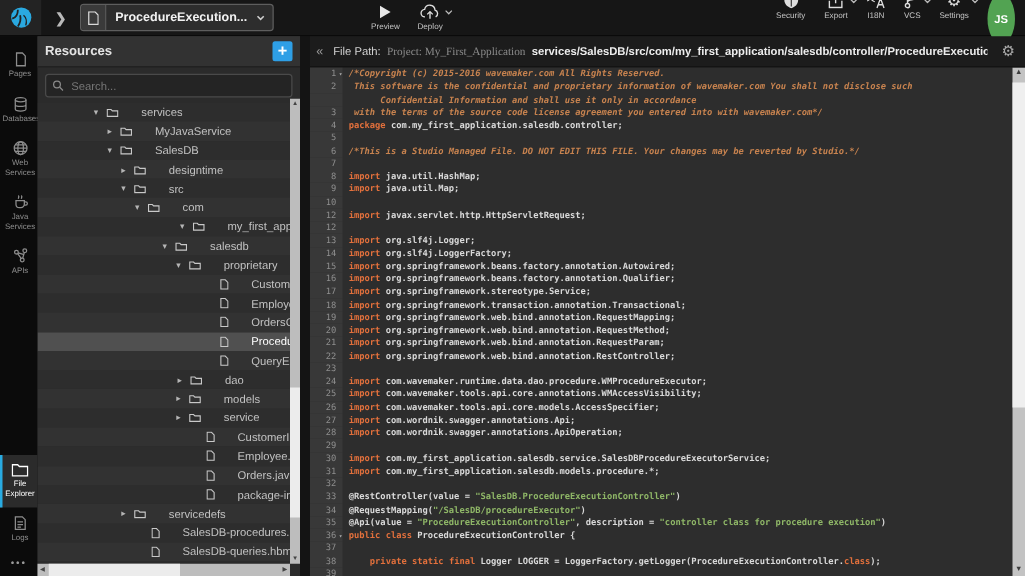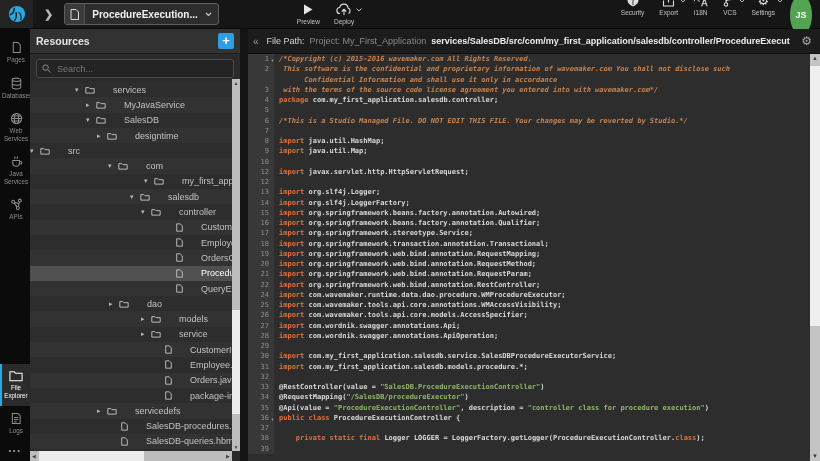--- a/index.html
+++ b/index.html
@@ -71,21 +71,21 @@
   .res-hscroll .sb-thumb{position:absolute;top:0;bottom:0;left:9px;width:52%;background:#ececec;}
 
   .divider{width:8px;flex:none;background:#141414;}
 
   
   .editor{flex:1;display:flex;flex-direction:column;min-width:0;}
   .filepath{height:24px;flex:none;background:#1c1c1c;border-bottom:1px solid #101010;
             display:flex;align-items:center;gap:5px;padding:0 8px 0 2px;font-size:9px;white-space:nowrap;overflow:hidden;}
   .fp-collapse{color:#9a9a9a;font-size:10px;padding:0 3px;}
   .fp-label{color:#d3d3d3;}
-  .fp-project{color:#8a8a8a;}
+  .fp-project{color:#8a8a8a;font-family:Liberation Serif, serif;}
   .fp-path{color:#ededed;font-weight:700;flex:1;overflow:hidden;}
   .fp-gear{color:#a8a8a8;font-size:12px;line-height:12px;margin-left:6px;}
 
   .code-area{flex:1;position:relative;background:#2d2d2d;overflow:hidden;}
   .code-scroll{position:absolute;inset:0 10px 0 0;overflow:hidden;}
   .crow{display:flex;height:10.25px;line-height:10.3px;font-family:"DejaVu Sans Mono",monospace;
         font-size:7px;font-weight:700;white-space:pre;}
   .ln{width:21px;flex:none;background:#383838;color:#8f8f8f;text-align:right;padding-right:5px;
       font-weight:400;position:relative;}
   .ln .fold{position:absolute;right:0px;top:1px;font-size:5px;color:#aaa;}
@@ -337,21 +337,21 @@
   </div>
           <div class="tree-row" style="padding-left: 67px;">
     <span class="tw">▸</span>
     <span class="ti">
               <svg width="10" height="8" viewBox="0 0 11 9">
                 <path d="M.8 1.8h3.4l1.2 1.2h4.8v5H.8z" fill="none" stroke="#c9c9c9"></path>
               </svg>
             </span>
     <span class="tl">designtime</span>
   </div>
-          <div class="tree-row" style="">
+          <div class="tree-row" style="padding-left: 67px;">
     <span class="tw">▾</span>
     <span class="ti">
               <svg width="10" height="8" viewBox="0 0 11 9">
                 <path d="M.8 1.8h3.4l1.2 1.2h4.8v5H.8z" fill="none" stroke="#c9c9c9"></path>
               </svg>
             </span>
     <span class="tl">src</span>
   </div>
           <div class="tree-row" style="padding-left: 78px;">
     <span class="tw">▾</span>
@@ -380,21 +380,21 @@
             </span>
     <span class="tl">salesdb</span>
   </div>
           <div class="tree-row" style="padding-left: 111px;">
     <span class="tw">▾</span>
     <span class="ti">
               <svg width="10" height="8" viewBox="0 0 11 9">
                 <path d="M.8 1.8h3.4l1.2 1.2h4.8v5H.8z" fill="none" stroke="#c9c9c9"></path>
               </svg>
             </span>
-    <span class="tl">controller</span>
+    <span class="tl">proprietary</span>
   </div>
           <div class="tree-row" style="padding-left: 136px;">
     <span class="tw"></span>
     <span class="ti">
               <svg width="7" height="9" viewBox="0 0 8 10">
                 <path d="M.8.8h4l2.4 2.4v6H.8z" fill="none" stroke="#c9c9c9"></path>
               </svg>
             </span>
     <span class="tl">CustomerInfoController.java</span>
   </div>
@@ -427,21 +427,21 @@
   </div>
           <div class="tree-row" style="padding-left: 136px;">
     <span class="tw"></span>
     <span class="ti">
               <svg width="7" height="9" viewBox="0 0 8 10">
                 <path d="M.8.8h4l2.4 2.4v6H.8z" fill="none" stroke="#c9c9c9"></path>
               </svg>
             </span>
     <span class="tl">QueryExecutionController.java</span>
   </div>
-          <div class="tree-row" style="padding-left: 79px; align-items: center;">
+          <div class="tree-row" style="padding-left: 112px; align-items: center;">
     <span class="tw">▸</span>
     <span class="ti">
               <svg width="10" height="8" viewBox="0 0 11 9">
                 <path d="M.8 1.8h3.4l1.2 1.2h4.8v5H.8z" fill="none" stroke="#c9c9c9"></path>
               </svg>
             </span>
     <span class="tl">dao</span>
   </div>
           <div class="tree-row" style="padding-left: 111px;">
     <span class="tw">▸</span>
@@ -635,20 +635,24 @@
   </div>
             <div class="crow">
     <span class="ln">21</span>
     <span class="lt"><span class="kw">import</span> org.springframework.web.bind.annotation.RequestParam;</span>
   </div>
             <div class="crow">
     <span class="ln">22</span>
     <span class="lt"><span class="kw">import</span> org.springframework.web.bind.annotation.RestController;</span>
   </div>
             <div class="crow">
+    <span class="ln">23</span>
+    <span class="lt"></span>
+  </div>
+            <div class="crow">
     <span class="ln">24</span>
     <span class="lt"><span class="kw">import</span> com.wavemaker.runtime.data.dao.procedure.WMProcedureExecutor;</span>
   </div>
             <div class="crow">
     <span class="ln">25</span>
     <span class="lt"><span class="kw">import</span> com.wavemaker.tools.api.core.annotations.WMAccessVisibility;</span>
   </div>
             <div class="crow">
     <span class="ln">26</span>
     <span class="lt"><span class="kw">import</span> com.wavemaker.tools.api.core.models.AccessSpecifier;</span>

